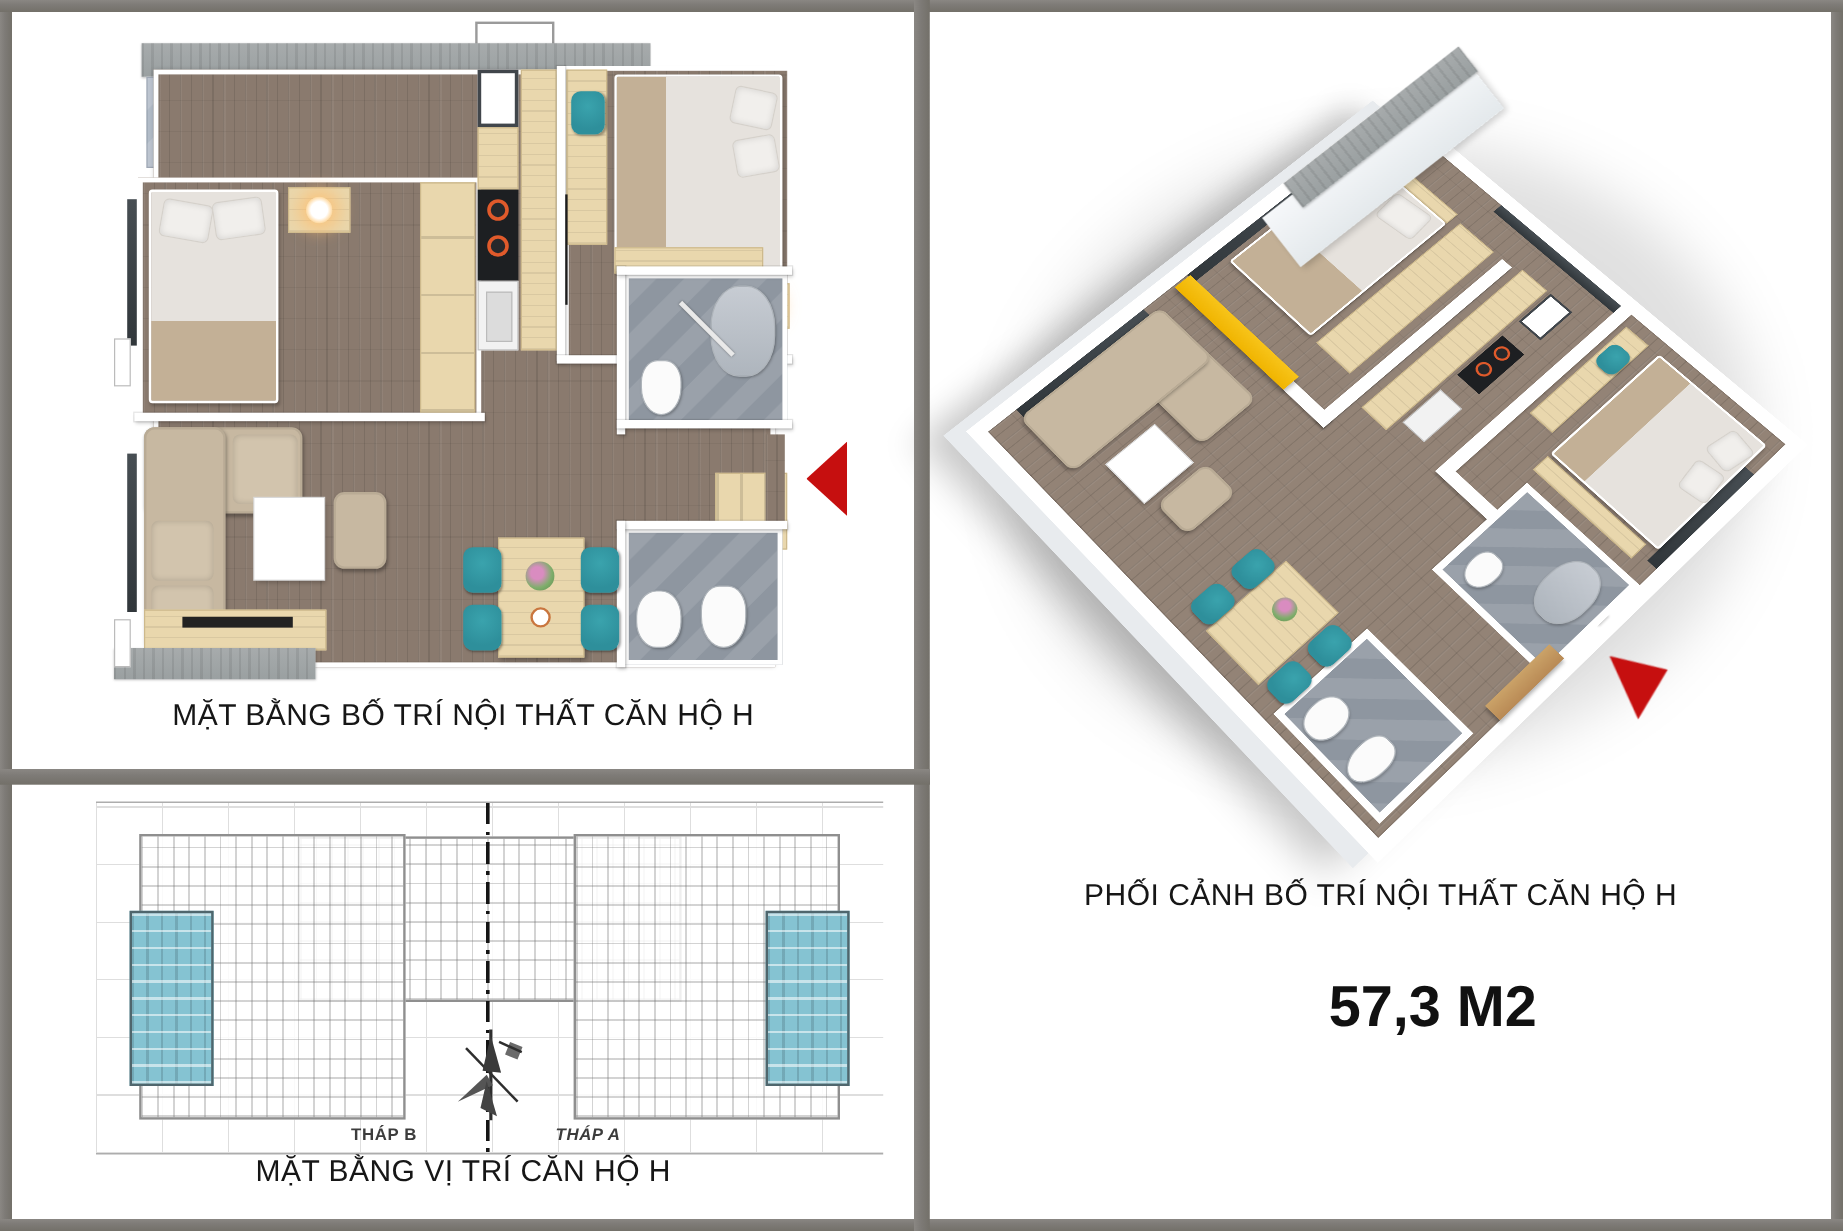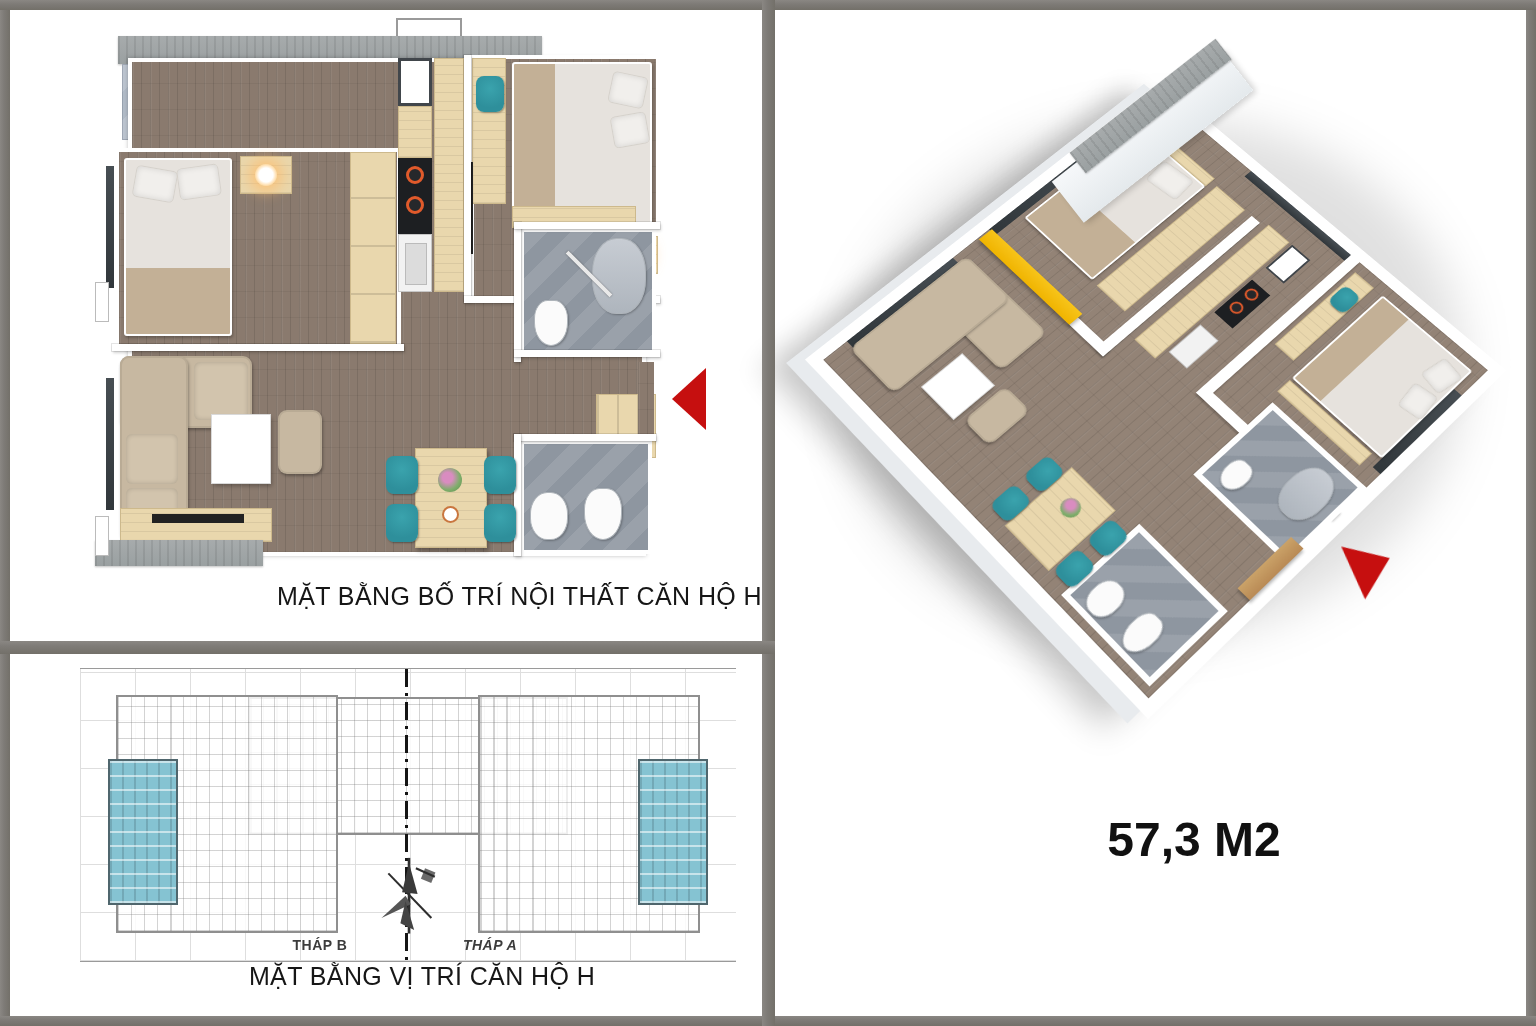--- a/index.html
+++ b/index.html
@@ -163,21 +163,21 @@
     <div class="abs tl" style="left:376px;top:446px;width:32px;height:38px;"></div>
     <div class="abs tl" style="left:376px;top:494px;width:32px;height:38px;"></div>
     <div class="abs tl" style="left:474px;top:446px;width:32px;height:38px;"></div>
     <div class="abs tl" style="left:474px;top:494px;width:32px;height:38px;"></div>
 
     <div class="abs dark" style="left:96px;top:156px;width:8px;height:122px;"></div>
     <div class="abs dark" style="left:96px;top:368px;width:8px;height:132px;"></div>
     <div class="abs" style="left:85px;top:272px;width:14px;height:40px;background:#fff;border:1px solid #bbb;box-sizing:border-box;"></div>
     <div class="abs" style="left:85px;top:506px;width:14px;height:40px;background:#fff;border:1px solid #bbb;box-sizing:border-box;"></div>
 
-    <div class="cap" style="left:0;top:572px;width:752px;text-align:right;">MẶT BẰNG BỐ TRÍ NỘI THẤT CĂN HỘ H</div>
+    <div class="cap" style="left:0;top:572px;width:752px;">MẶT BẰNG BỐ TRÍ NỘI THẤT CĂN HỘ H</div>
   </div>
 
   <div class="abs" style="left:10px;top:654px;width:752px;height:362px;">
     <div class="sheet" style="left:50px;top:14px;width:656px;height:292px;margin-left:20px;">
       <div class="blk" style="left:168px;top:28px;width:320px;height:138px;"></div>
       <div class="blk" style="left:36px;top:26px;width:222px;height:238px;"></div>
       <div class="blk" style="left:398px;top:26px;width:222px;height:238px;"></div>
       <div class="unitH" style="left:28px;top:90px;width:70px;height:146px;"></div>
       <div class="unitH" style="left:558px;top:90px;width:70px;height:146px;"></div>
       <div class="cline" style="left:325px;top:0;height:292px;"></div>
@@ -186,21 +186,21 @@
         <line x1="26" y1="26" x2="76" y2="78" stroke="#2e2e2e" stroke-width="2.4"></line>
         <polygon points="50,14 60,50 42,48" fill="#3a3a3a"></polygon>
         <polygon points="18,78 46,52 52,62" fill="#555"></polygon>
         <polygon points="46,58 56,92 40,84" fill="#444"></polygon>
         <rect x="66" y="22" width="13" height="13" fill="#6a6a6a" transform="rotate(22 72 28)"></rect>
         <line x1="58" y1="20" x2="80" y2="30" stroke="#2e2e2e" stroke-width="2.4"></line>
       </svg>
       <div class="twr" style="left:170px;top:268px;width:140px;">THÁP B</div>
       <div class="twr" style="left:340px;top:268px;width:140px;font-style:italic;">THÁP A</div>
     </div>
-    <div class="cap" style="left:0;top:308px;width:752px;margin-left:36px;">MẶT BẰNG VỊ TRÍ CĂN HỘ H</div>
+    <div class="cap" style="left:0;top:308px;width:752px;">MẶT BẰNG VỊ TRÍ CĂN HỘ H</div>
   </div>
 
   <div class="abs" style="left:775px;top:10px;width:751px;height:1006px;">
 
     <div class="iso-wrap" style="left:15px;top:5px;">
       <div class="iso-shadow"></div>
       <div class="iso">
 
         <div class="abs dark" style="left:140px;top:0;width:150px;height:10px;"></div>
         <div class="abs dark" style="left:0;top:100px;width:10px;height:150px;"></div>
@@ -258,20 +258,21 @@
 
         <div class="abs" style="left:454px;top:268px;width:16px;height:72px;background:linear-gradient(90deg,#caa268,#b98a55);box-shadow:2px 2px 3px rgba(0,0,0,.3);"></div>
       </div>
 
       <div class="abs" style="left:255px;top:95px;width:215px;height:52px;transform:rotate(-38deg);background:linear-gradient(180deg,#f6f8fa,#e4e9ec);box-shadow:2px 3px 6px rgba(0,0,0,.18);"></div>
       <div class="abs cc" style="left:268px;top:78px;width:185px;height:26px;transform:rotate(-38deg);"></div>
     </div>
 
     <div class="arrow-red" style="left:568px;top:534px;width:48px;height:55px;clip-path:polygon(2% 0,100% 30%,40% 100%);transform:rotate(-6deg);"></div>
 
+    <div class="cap" style="left:0;top:722px;width:751px;">PHỐI CẢNH BỐ TRÍ NỘI THẤT CĂN HỘ H</div>
     <div class="big" style="left:0;top:802px;width:838px;">57,3 M2</div>
   </div>
 
   <div class="bar" style="left:0;top:0;width:10px;height:1026px;"></div>
   <div class="bar" style="left:1526px;top:0;width:10px;height:1026px;"></div>
   <div class="barh" style="left:0;top:0;width:1536px;height:10px;"></div>
   <div class="barh" style="left:0;top:1016px;width:1536px;height:10px;"></div>
   <div class="bar" style="left:762px;top:0;width:13px;height:1026px;"></div>
   <div class="barh" style="left:0;top:641px;width:775px;height:13px;"></div>
 

